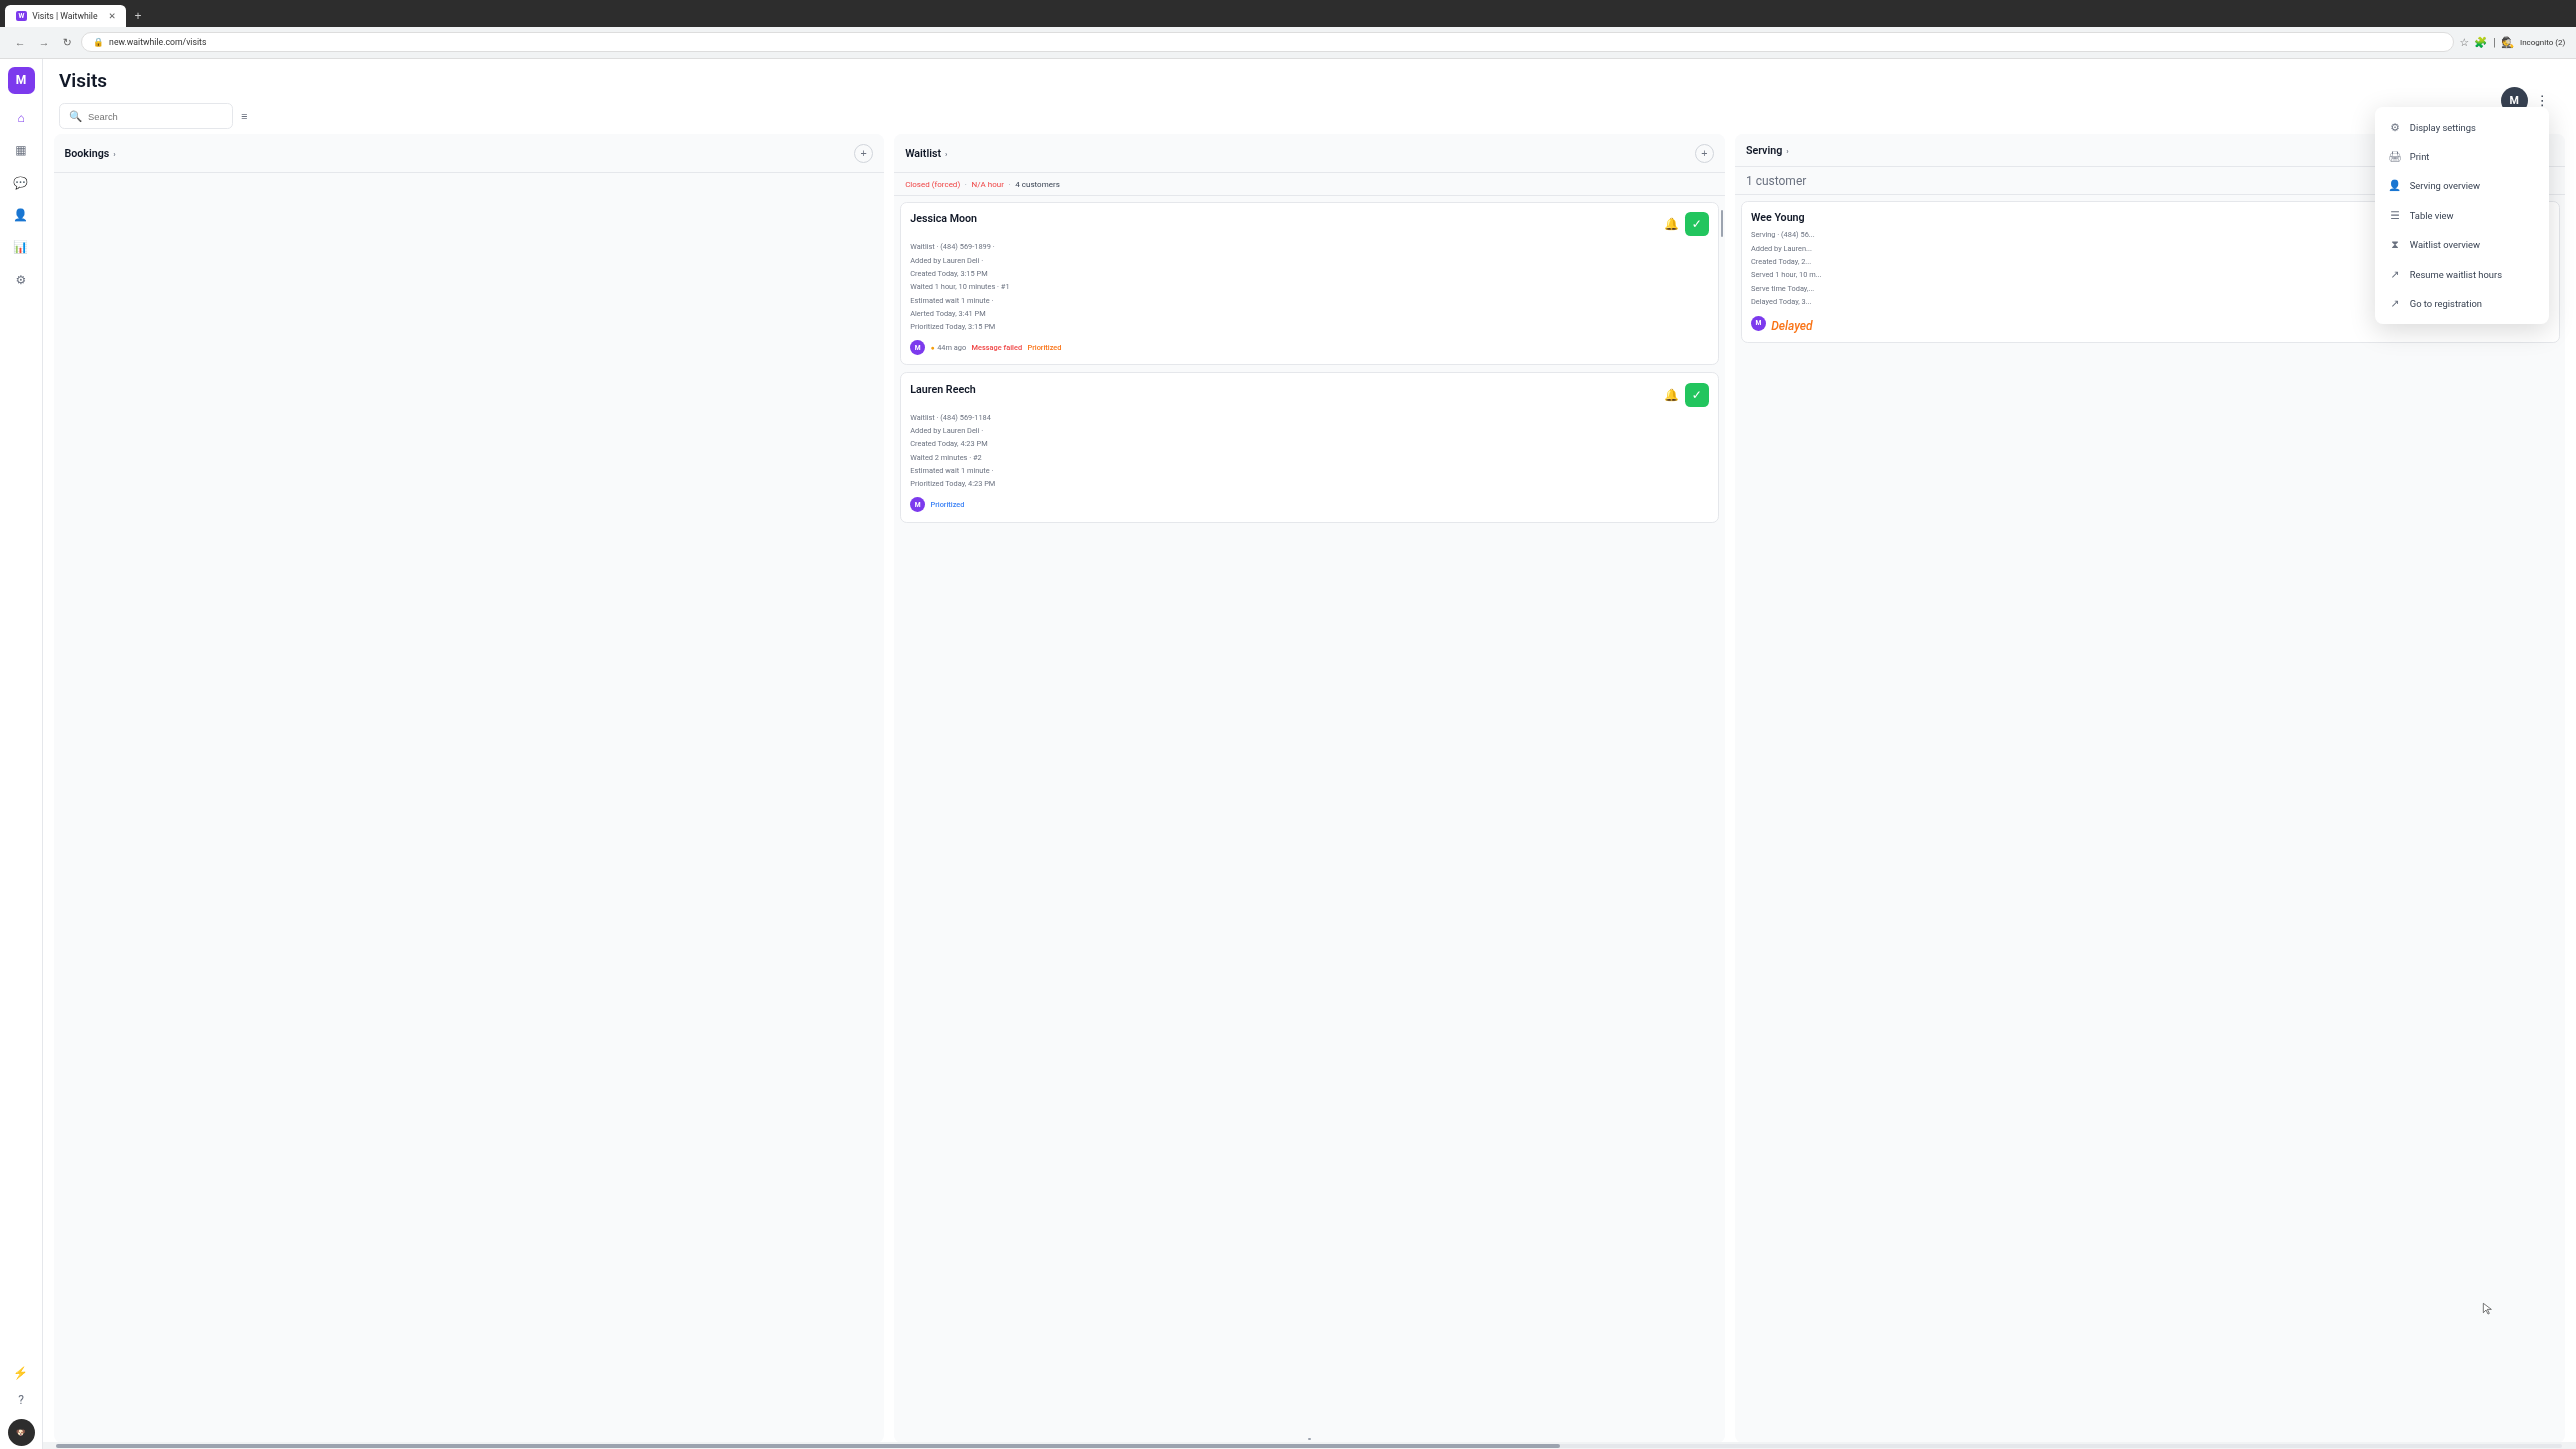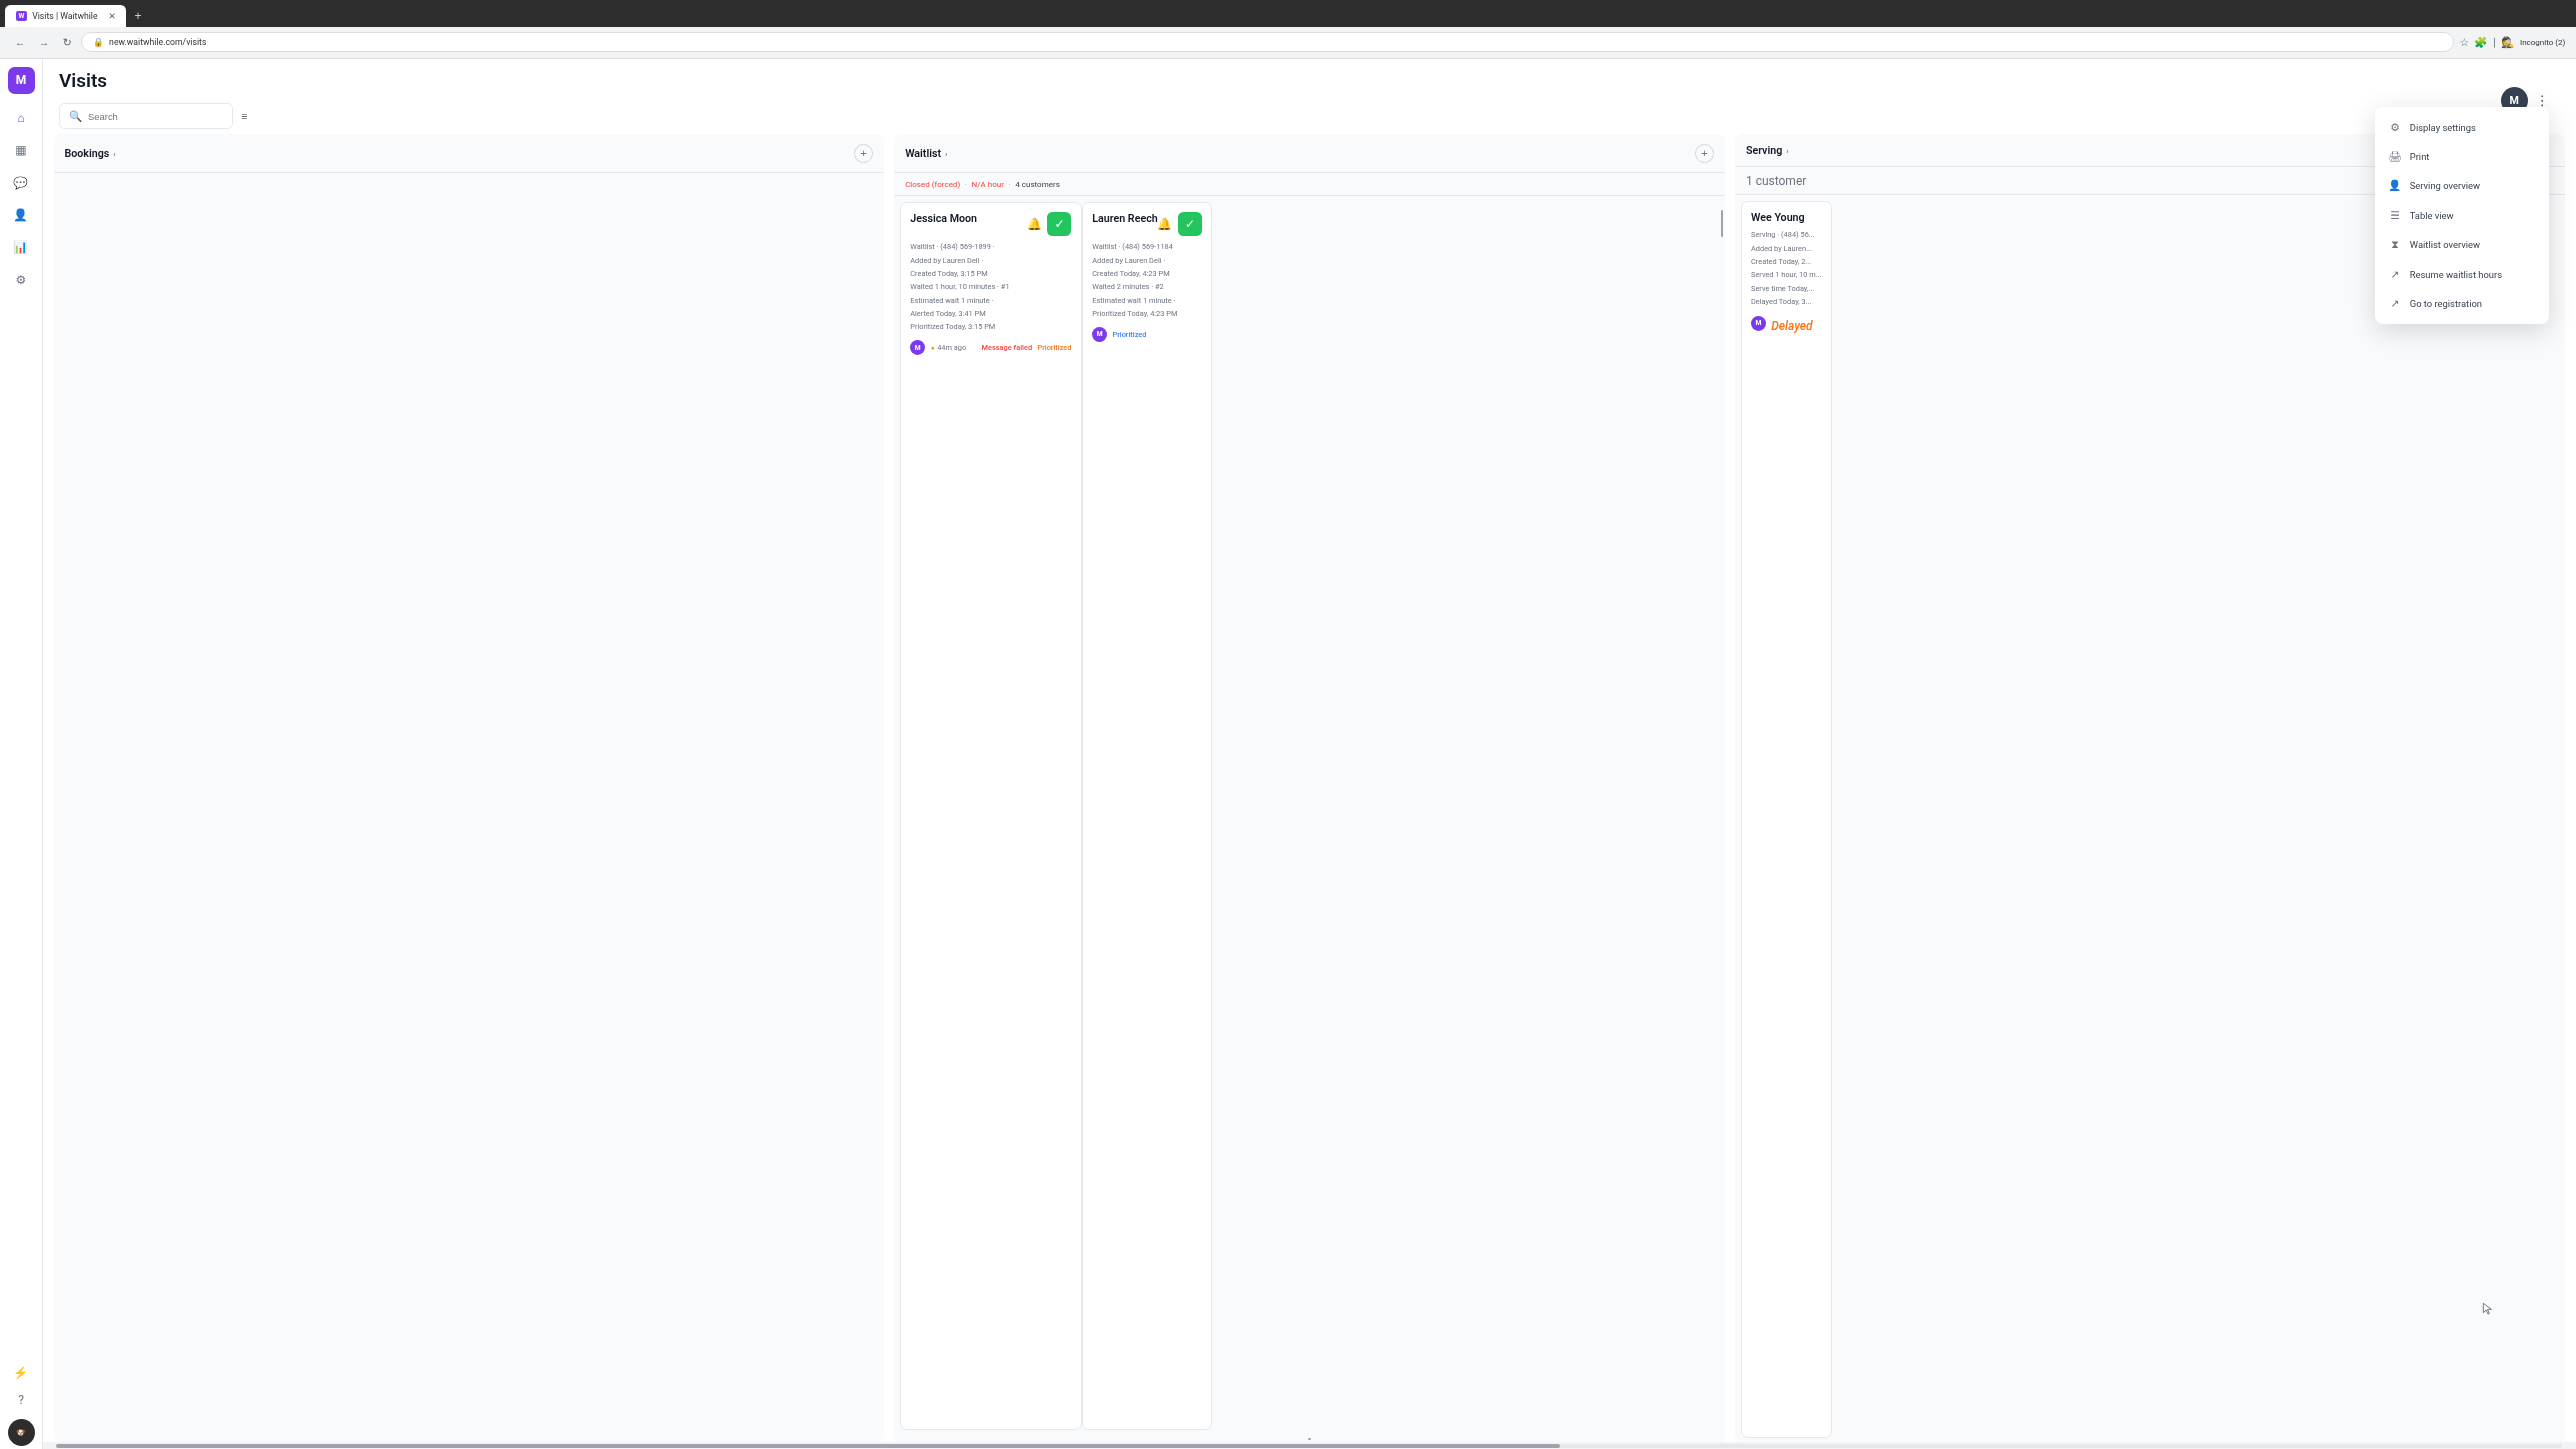--- a/index.html
+++ b/index.html
@@ -47,38 +47,38 @@
     .column-title { font-size: 10.7px; font-weight: 600; color: #111827; display: flex; align-items: center; gap: 4px; }
     .column-title .chevron { font-size: 8px; color: #6b7280; }
     .column-add { width: 19px; height: 19px; border-radius: 50%; background: transparent; border: 0.7px solid #d1d5db; display: flex; align-items: center; justify-content: center; cursor: pointer; font-size: 10.7px; color: #6b7280; }
 
     
     .waitlist-status { padding: 6.7px 10.7px; font-size: 8px; color: #ef4444; border-bottom: 0.7px solid #e5e7eb; }
     .waitlist-status span.divider { color: #9ca3af; margin: 0 2.7px; }
     .waitlist-status span.customer-count { color: #374151; }
 
     
-    .column-cards { flex: 1; overflow-y: auto; padding: 5.4px; display: flex; flex-direction: row; gap: 0; position: relative; }
+    .column-cards { flex: 1; overflow-y: auto; padding: 5.4px; display: flex; flex-direction: column; gap: 7px; position: relative; }
     .column-cards::-webkit-scrollbar { width: 2.7px; }
     .column-cards::-webkit-scrollbar-thumb { background: #d1d5db; border-radius: 1.3px; }
     .scroll-indicator { position: absolute; right: 1.3px; top: 0; bottom: 0; width: 2.7px; display: flex; flex-direction: column; }
     .scroll-handle { width: 2.7px; height: 27px; background: #9ca3af; border-radius: 1.3px; margin-top: 13.4px; }
 
     .visit-card { background: #fff; border-radius: 6.7px; padding: 9.4px; border: 0.7px solid #e5e7eb; position: relative; }
     .card-header { display: flex; align-items: flex-start; justify-content: space-between; margin-bottom: 4px; }
     .customer-name { font-size: 10.7px; font-weight: 600; color: #111827; }
     .card-actions { display: flex; align-items: center; gap: 5.4px; }
     .bell-btn { background: none; border: none; cursor: pointer; color: #9ca3af; font-size: 12px; }
     .check-btn { width: 24px; height: 24px; background: #22c55e; border: none; border-radius: 5.4px; cursor: pointer; display: flex; align-items: center; justify-content: center; color: white; font-size: 12px; }
     .card-details { font-size: 7.4px; color: #6b7280; line-height: 1.8; }
     .card-footer { display: flex; align-items: center; gap: 5.4px; margin-top: 6.7px; flex-wrap: wrap; }
     .avatar-small { width: 14.8px; height: 14.8px; border-radius: 50%; background: #7c3aed; display: flex; align-items: center; justify-content: center; color: white; font-size: 6.7px; font-weight: bold; }
     .time-ago { font-size: 7.4px; color: #6b7280; display: flex; align-items: center; gap: 2.7px; }
     .dot-yellow { color: #f59e0b; font-size: 6.7px; }
-    .tag-red { font-size: 7.4px; color: #ef4444; font-weight: 500; cursor: pointer; margin-left: 10px; }
+    .tag-red { font-size: 7.4px; color: #ef4444; font-weight: 500; cursor: pointer; }
     .tag-orange { font-size: 7.4px; color: #f97316; font-weight: 500; cursor: pointer; }
     .tag-blue { font-size: 7.4px; color: #3b82f6; font-weight: 500; cursor: pointer; }
 
     
     .serving-card { background: #fff; border-radius: 6.7px; padding: 9.4px; border: 0.7px solid #e5e7eb; }
     .serving-customer-name { font-size: 10.7px; font-weight: 600; color: #111827; margin-bottom: 4px; }
     .serving-details { font-size: 7.4px; color: #6b7280; line-height: 1.8; }
     .delayed-badge { display: inline-block; font-size: 12px; color: #f97316; font-weight: 500; margin-top: 5.4px; font-style: italic; }
 
     

